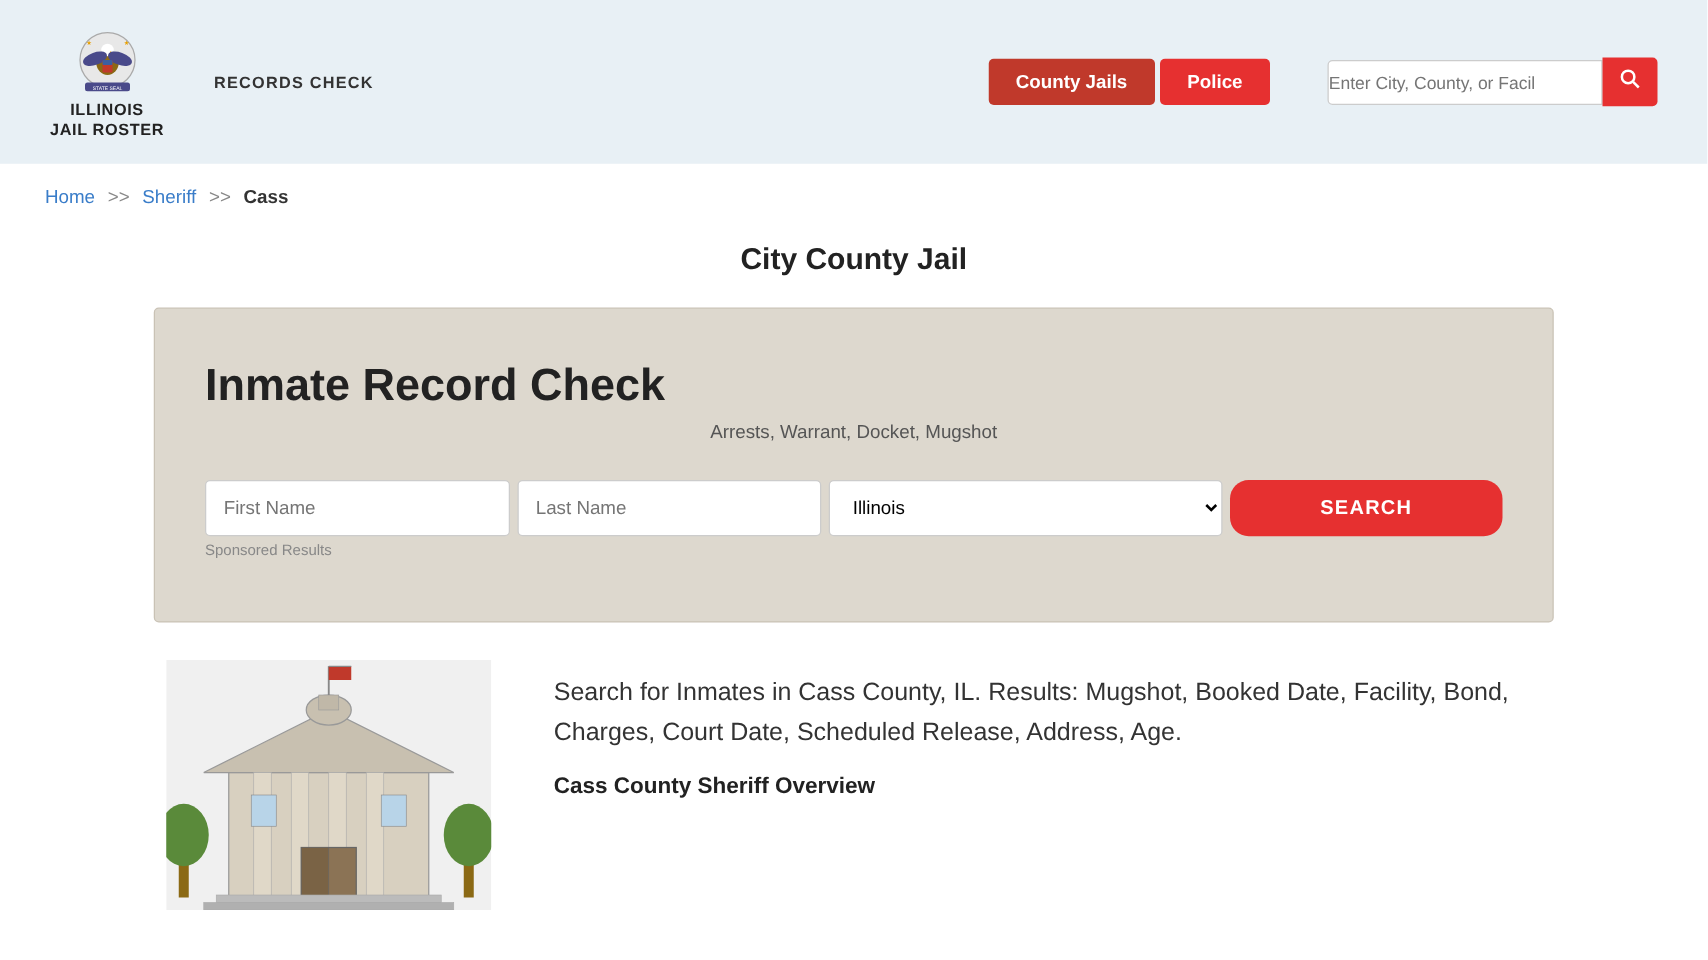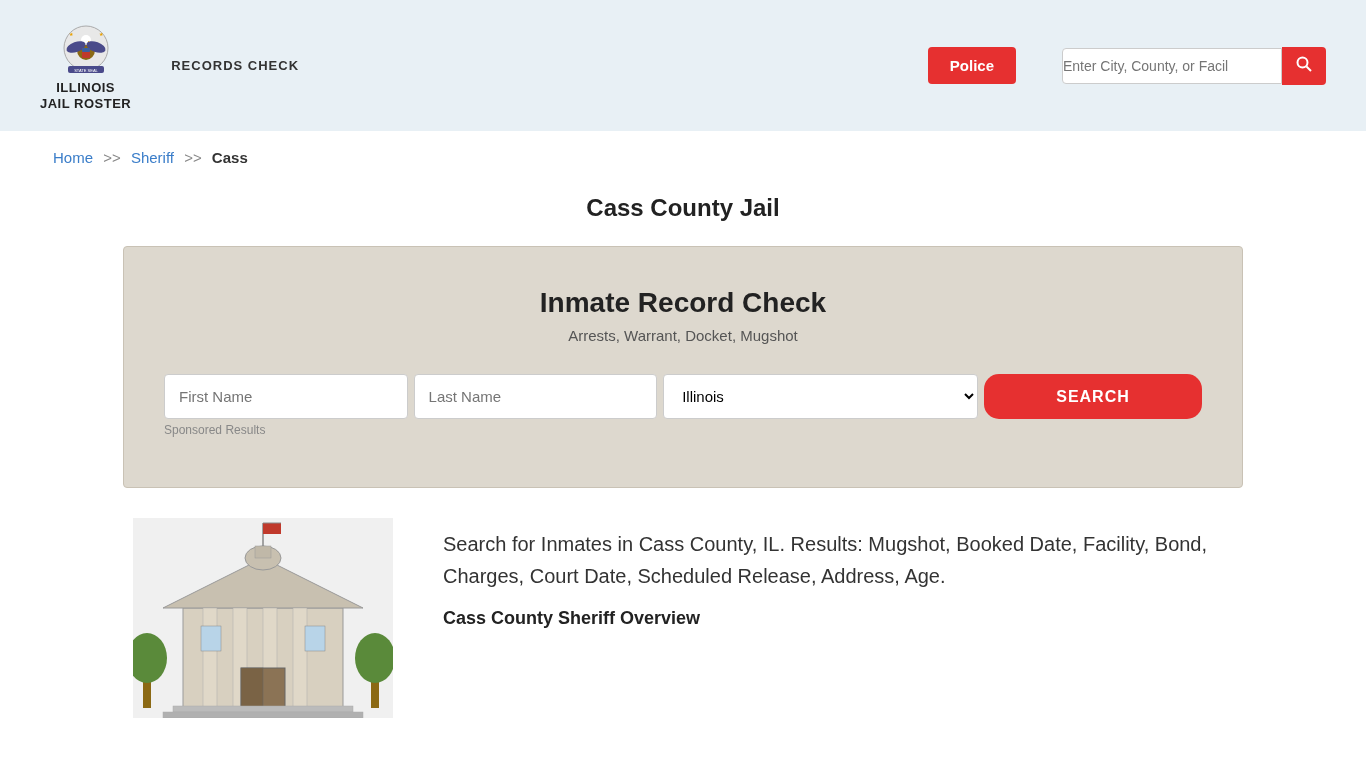--- a/index.html
+++ b/index.html
@@ -77,21 +77,21 @@
       background: #e63030;
       border: none;
       border-radius: 0 4px 4px 0;
       cursor: pointer;
       color: #fff;
       font-size: 16px;
     }
 
     
     .breadcrumb-bar {
-      padding: 18px 53px;
+      padding: 18px 36px;
       font-size: 15px;
       color: #555;
     }
     .breadcrumb-bar a {
       color: #3a7dc9;
       text-decoration: none;
     }
     .breadcrumb-bar .sep { margin: 0 6px; color: #888; }
     .breadcrumb-bar .current { font-weight: 700; color: #333; }
 
@@ -107,22 +107,21 @@
     
     .inmate-search-container {
       max-width: 1120px;
       margin: 0 auto 30px auto;
       background: #ddd8ce;
       border: 1px solid #c9c2b5;
       border-radius: 4px;
       padding: 40px 40px 50px 40px;
     }
     .inmate-search-title {
-      text-align: center;
-      font-size: 28px;
+      font-size: 36px;
       font-weight: 700;
       color: #222;
       margin-bottom: 8px;
     }
     .inmate-search-subtitle {
       text-align: center;
       font-size: 15px;
       color: #555;
       margin-bottom: 30px;
     }
@@ -229,20 +228,21 @@
       <span>ILLINOIS</span><br>
       <span>JAIL ROSTER</span>
     </span>
   </a>
 
   <a class="records-check-link" href="#">RECORDS CHECK</a>
 
   <div class="nav-spacer"></div>
 
   <nav class="nav-buttons">
+    <button class="nav-btn active">County Jails</button>
     <button class="nav-btn">Police</button>
   </nav>
 
   <div class="search-bar">
     <input type="text" placeholder="Enter City, County, or Facil" style="">
     <button>
       <svg width="16" height="16" viewBox="0 0 16 16" fill="white">
         <circle cx="6.5" cy="6.5" r="5" stroke="white" stroke-width="2" fill="none"></circle>
         <line x1="10.5" y1="10.5" x2="15" y2="15" stroke="white" stroke-width="2"></line>
       </svg>
@@ -251,21 +251,21 @@
 </header>
 
 <div class="breadcrumb-bar">
   <a href="#">Home</a>
   <span class="sep">&gt;&gt;</span>
   <a href="#">Sheriff</a>
   <span class="sep">&gt;&gt;</span>
   <span class="current">Cass</span>
 </div>
 
-<h1 class="page-title">Cass County Jail</h1>
+<h1 class="page-title">City County Jail</h1>
 
 <div class="inmate-search-container">
   <h2 class="inmate-search-title">Inmate Record Check</h2>
   <p class="inmate-search-subtitle">Arrests, Warrant, Docket, Mugshot</p>
   <div class="inmate-search-fields">
     <input type="text" name="first" placeholder="First Name" style="">
     <input type="text" name="last" placeholder="Last Name" style="">
     <select id="state-select"><option value="Alabama">Alabama</option><option value="Alaska">Alaska</option><option value="Arizona">Arizona</option><option value="Arkansas">Arkansas</option><option value="California">California</option><option value="Colorado">Colorado</option><option value="Connecticut">Connecticut</option><option value="Delaware">Delaware</option><option value="Florida">Florida</option><option value="Georgia">Georgia</option><option value="Hawaii">Hawaii</option><option value="Idaho">Idaho</option><option value="Illinois" selected="">Illinois</option><option value="Indiana">Indiana</option><option value="Iowa">Iowa</option><option value="Kansas">Kansas</option><option value="Kentucky">Kentucky</option><option value="Louisiana">Louisiana</option><option value="Maine">Maine</option><option value="Maryland">Maryland</option><option value="Massachusetts">Massachusetts</option><option value="Michigan">Michigan</option><option value="Minnesota">Minnesota</option><option value="Mississippi">Mississippi</option><option value="Missouri">Missouri</option><option value="Montana">Montana</option><option value="Nebraska">Nebraska</option><option value="Nevada">Nevada</option><option value="New Hampshire">New Hampshire</option><option value="New Jersey">New Jersey</option><option value="New Mexico">New Mexico</option><option value="New York">New York</option><option value="North Carolina">North Carolina</option><option value="North Dakota">North Dakota</option><option value="Ohio">Ohio</option><option value="Oklahoma">Oklahoma</option><option value="Oregon">Oregon</option><option value="Pennsylvania">Pennsylvania</option><option value="Rhode Island">Rhode Island</option><option value="South Carolina">South Carolina</option><option value="South Dakota">South Dakota</option><option value="Tennessee">Tennessee</option><option value="Texas">Texas</option><option value="Utah">Utah</option><option value="Vermont">Vermont</option><option value="Virginia">Virginia</option><option value="Washington">Washington</option><option value="West Virginia">West Virginia</option><option value="Wisconsin">Wisconsin</option><option value="Wyoming">Wyoming</option></select>
     <button class="search-btn">SEARCH</button>
   </div>

